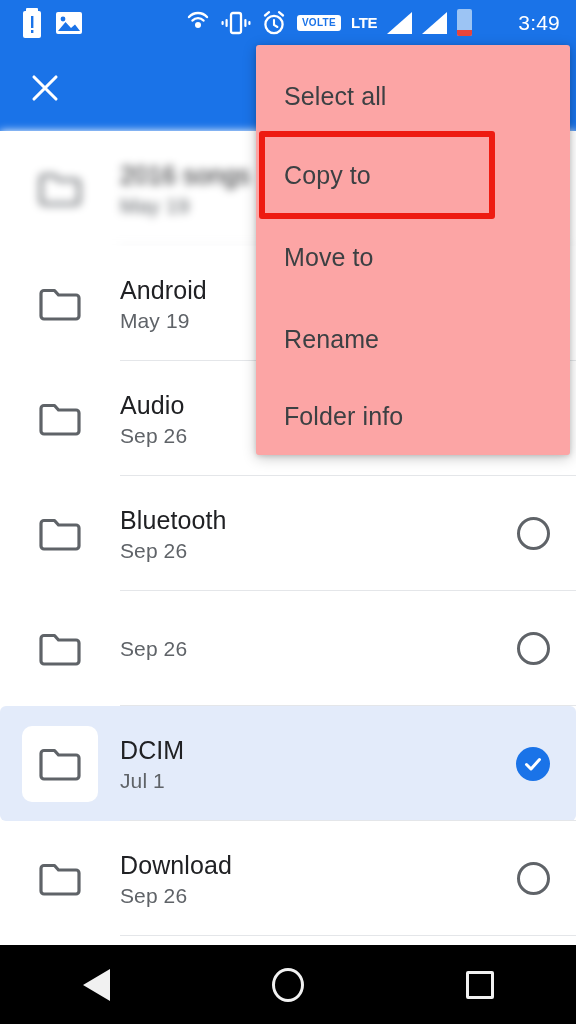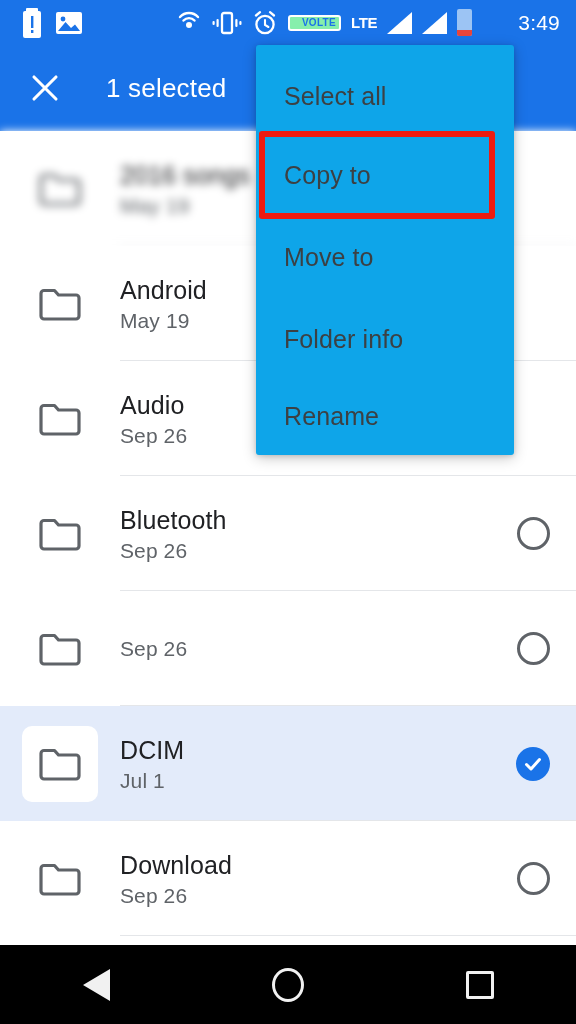--- a/index.html
+++ b/index.html
@@ -14,62 +14,62 @@
 
   
   .statusbar {
     position:absolute; top:0; left:0; width:576px; height:45px;
     background:#1a73e8; display:flex; align-items:center;
   }
   .sb-left { display:flex; align-items:center; gap:14px; padding-left:22px; }
   .sb-right { position:absolute; right:16px; top:0; height:45px; display:flex; align-items:center; gap:10px; }
   .sb-ico { display:inline-flex; align-items:center; justify-content:center; }
   .volte-badge {
-    border:2px solid #fff; border-radius:3px; color:#1a73e8; background:#86efac;
+    border:2px solid #fff; border-radius:3px; color:#1a73e8; background:#ffffff;
     font-size:10px; font-weight:bold; letter-spacing:.3px;
-    padding:1px 3px 1px 12px; line-height:10px;
+    padding:1px 3px 1px 3px; line-height:10px;
   }
   .lte-txt { color:#fff; font-size:15px; font-weight:bold; letter-spacing:-.3px; }
   .clock { color:#fff; font-size:21px; font-weight:500; letter-spacing:.2px;margin-left:36px; }
   .tri { width:0;height:0; border-style:solid; border-width:0 0 22px 25px; border-color:transparent transparent #fff transparent; }
   .batt-outer { width:15px;height:27px;background:#9cc4f4; border-radius:2px; position:relative; overflow:hidden;}
   .batt-outer:before{content:"";position:absolute;left:4px;top:-3px;width:7px;height:4px;background:#9cc4f4;border-radius:1px;}
   .batt-fill{position:absolute;bottom:0;left:0;width:100%;height:6px;background:#e8453c;}
 
   
   .appbar {
     position:absolute; top:45px; left:0; width:576px; height:86px;
     background:#1a73e8; display:flex; align-items:center;
   }
   .appbar .close { margin-left:24px; width:42px; height:42px; display:flex; align-items:center; justify-content:center; cursor:pointer;}
   .appbar .title { color:#fff; font-size:26px; margin-left:40px; letter-spacing:.2px; }
 
   
   .list { position:absolute; top:131px; left:0; width:576px; height:578px; background:#fff; }
   .row { position:relative; height:115px; display:flex; align-items:center; background:#fff; }
-  .row.selected { background:#e3ebfa; }
+  .row.selected { background:#e3ebfa;border-radius:6px; }
   .row .icon-wrap {
     width:120px; height:115px; display:flex; align-items:center; justify-content:center; flex:0 0 120px;
   }
   .row.selected .icon-wrap { }
   .icon-chip { width:76px;height:76px;display:flex;align-items:center;justify-content:center;border-radius:10px; }
   .row.selected .icon-chip { background:#ffffff; }
   .row .texts { flex:1; display:flex; flex-direction:column; justify-content:center; gap:3px; }
   .row .fname { font-size:25px; color:#202124; letter-spacing:.1px; line-height:30px;}
   .row .fdate { font-size:21px; color:#5f6368; letter-spacing:.1px; line-height:25px;}
   .row .check { width:86px; display:flex; align-items:center; justify-content:center; flex:0 0 86px; }
   .circle-empty { width:33px;height:33px;border:3px solid #5f6368;border-radius:50%; box-sizing:border-box;}
   .circle-check { width:34px;height:34px;border-radius:50%;background:#1a73e8;display:flex;align-items:center;justify-content:center;}
   .divider { position:absolute; bottom:0; left:120px; right:0; height:1px; background:#e4e6e9; }
   .row.blurred { filter: blur(4.2px); }
 
   
   .menu {
-    position:absolute; top:45px; left:256px; width:258px; height:410px;
-    background:#0ea5e9; border-radius:3px;
+    position:absolute; top:45px; left:256px; width:314px; height:410px;
+    background:#fca5a5; border-radius:3px;
     box-shadow:0 3px 14px rgba(0,0,0,.22), 0 1px 5px rgba(0,0,0,.14);
     z-index:30;
   }
   .menu-item {
     height:77px; display:flex; align-items:center; padding-left:28px;
     font-size:25px; color:#3c4043; letter-spacing:.1px; cursor:pointer;
   }
   .menu-item.m0 { height:92px; padding-top:10px; }
   .menu-item.m1 { height:87px; }
   .menu-item.m2 { height:77px; }
@@ -157,21 +157,20 @@
       <span class="clock">3:49</span>
     </div>
   </div>
 
   <div class="appbar">
     <div class="close">
       <svg width="30" height="30" viewBox="0 0 30 30">
           <path d="M4 4 L26 26 M26 4 L4 26" stroke="#fff" stroke-width="3.1" stroke-linecap="round"></path>
         </svg>
     </div>
-    <div class="title">1 selected</div>
   </div>
 
   <div class="list">
       <div class="row blurred">
         <div class="icon-wrap">
           <div class="icon-chip">
             <svg width="44" height="38" viewBox="0 0 44 38">
               <path d="M3 8.5a3 3 0 0 1 3-3h10.5l4 4.5H38a3 3 0 0 1 3 3V31a3 3 0 0 1-3 3H6a3 3 0 0 1-3-3Z" fill="none" stroke="#5f6368" stroke-width="3.2" stroke-linejoin="round"></path>
             </svg>
           </div>
@@ -289,25 +288,25 @@
   <div class="menu">
       <div class="menu-item m0">
         <span>Select all</span>
       </div>
       <div class="menu-item m2">
         <span>Copy to</span>
       </div>
       <div class="menu-item m1">
         <span>Move to</span>
       </div>
+      <div class="menu-item m3">
+        <span>Rename</span>
+      </div>
       <div class="menu-item m4">
         <span>Folder info</span>
-      </div>
-      <div class="menu-item m3">
-        <span>Rename</span>
       </div>
     </div>
 
   <div class="redbox"></div>
 
   <div class="navbar">
     <div class="nav-btn">
         <span class="nav-back"></span>
       </div>
     <div class="nav-btn">

